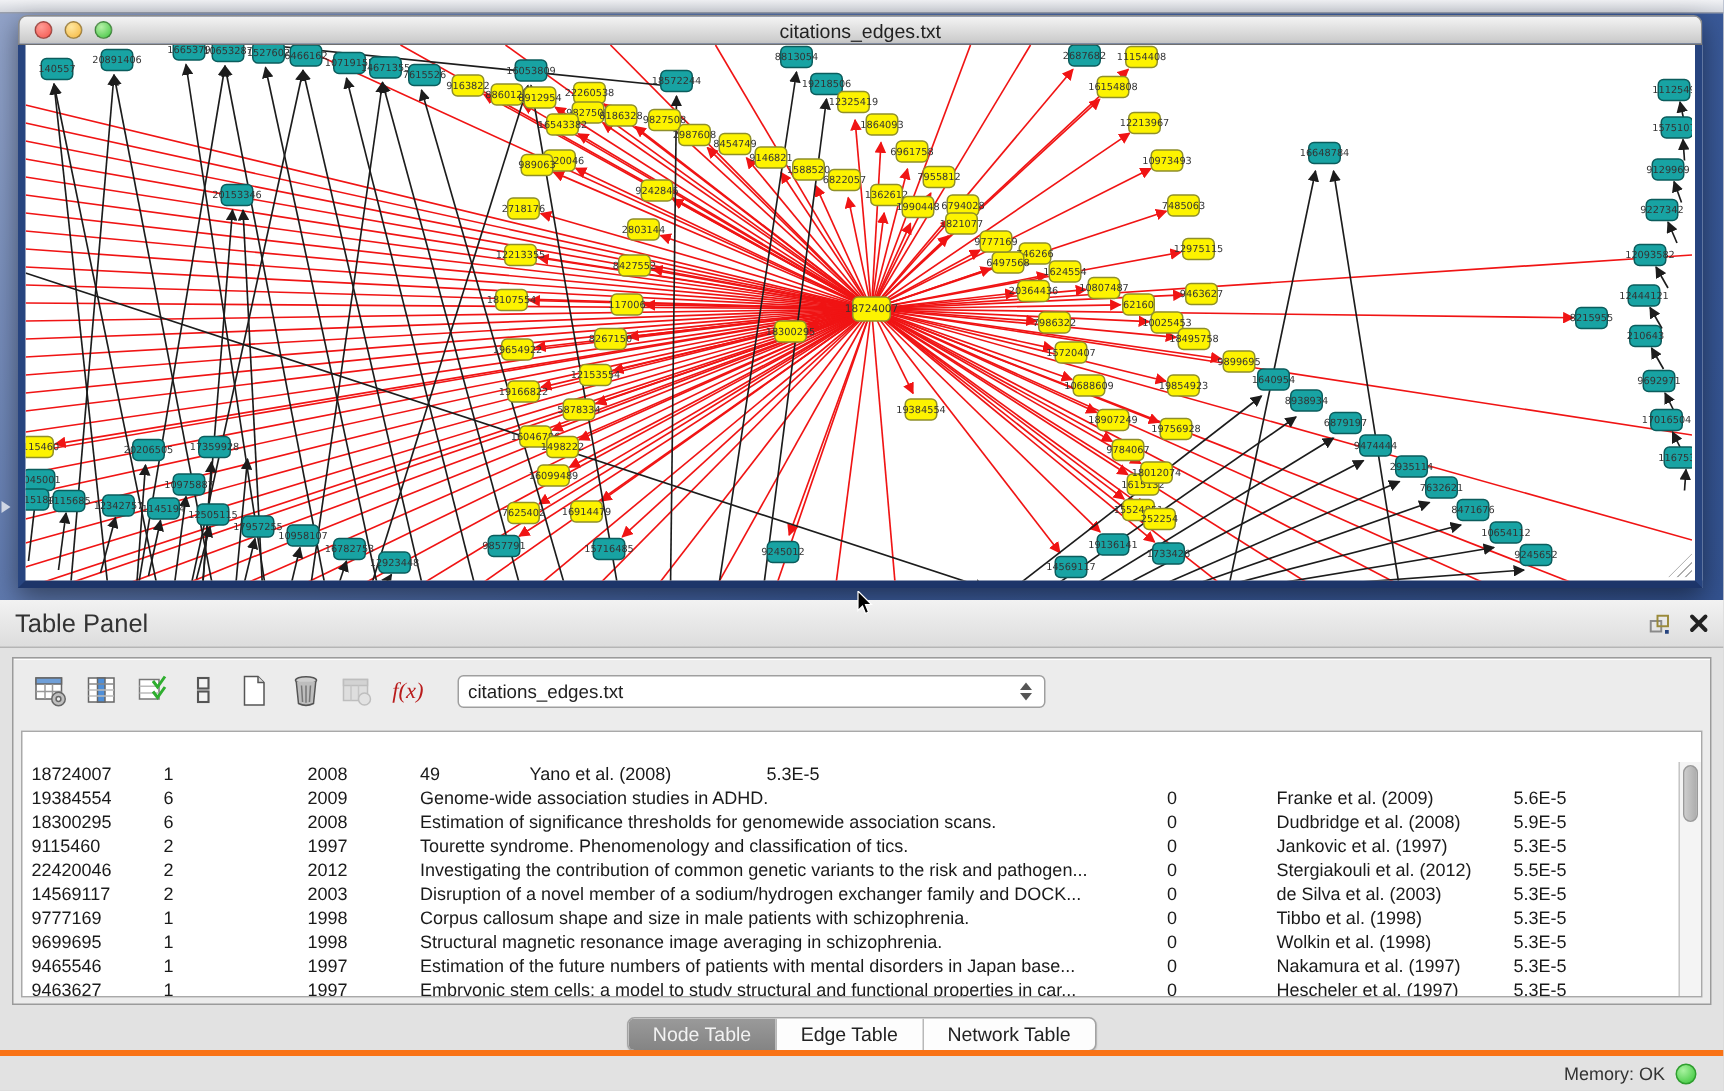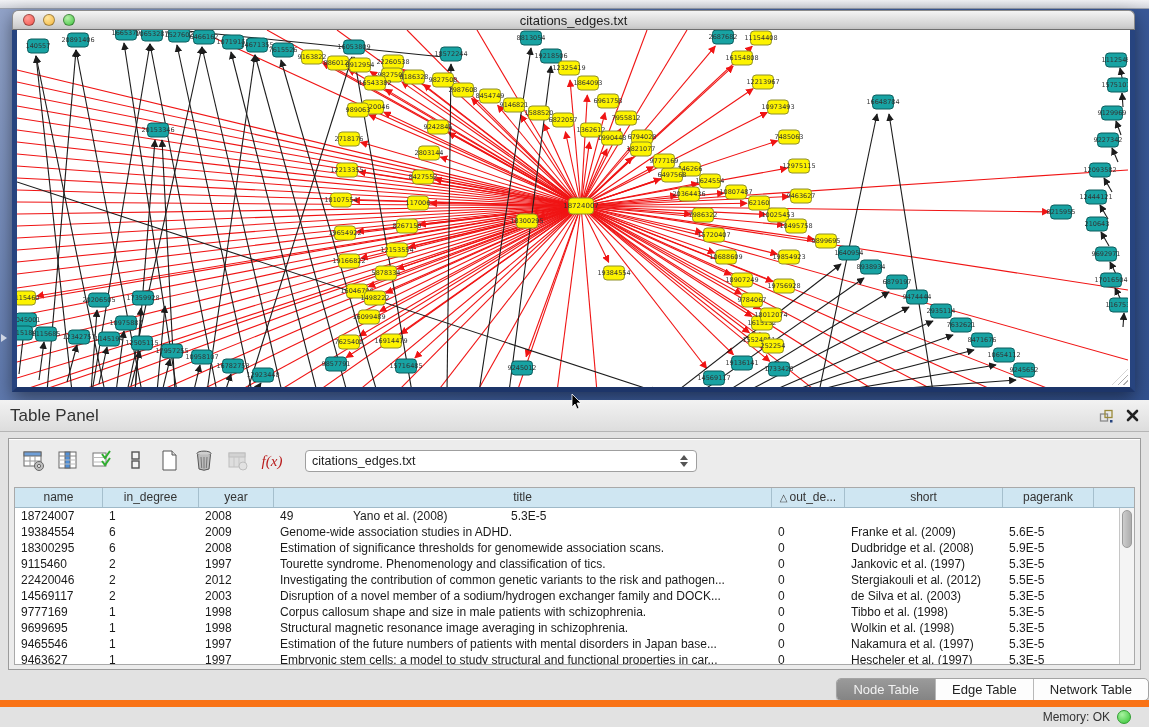--- a/index.html
+++ b/index.html
@@ -58,28 +58,28 @@
   .th { font-size:12px; color:#333; text-align:center; line-height:19px; border-right:1px solid #a5bfcd;
     white-space:nowrap; overflow:hidden; }
   .sortmark { font-size:10px; color:#444; margin-right:2px; }
   .tbody { position:absolute; left:0; right:15px; top:20px; bottom:0; overflow:hidden; }
   .tr { display:flex; height:16px; }
   .td { font-size:12px; color:#1a1a1a; padding:0 6px; white-space:nowrap; overflow:hidden; line-height:16px; }
   .vsb { position:absolute; right:0; top:20px; bottom:0; width:15px; background:#f4f4f4; border-left:1px solid #c6c6c6; }
   .vsb .thumb { position:absolute; left:2px; top:2px; width:10px; height:38px; border-radius:6px;
     background:linear-gradient(90deg,#cdcdcd,#adadad); border:1px solid #9a9a9a; }
 
-  .tabs { position:absolute; left:0; right:0; top:278px; display:flex; justify-content:flex-end; }
+  .tabs { position:absolute; left:0; right:0; top:278px; display:flex; justify-content:center; }
   .seg { display:flex; border:1px solid #a3a3a3; border-radius:5px; overflow:hidden; background:#fdfdfd;
     box-shadow:0 1px 1px rgba(0,0,0,.15); }
   .seg-item { font-size:13px; color:#222; padding:3px 16px; border-right:1px solid #b8b8b8; cursor:pointer; }
   .seg-item:last-child { border-right:none; }
   .seg-item.sel { background:linear-gradient(#9a9a9a,#848484); color:#f2f2f2; }
 
-  .statusbar { position:absolute; left:0; right:0; bottom:0; height:27px; border-top:7px solid #f97316;
+  .statusbar { position:absolute; left:0; right:0; bottom:0; height:27px; border-top:4px solid #f97316;
     background:#e2e2e2; display:flex; align-items:center; justify-content:flex-end; padding-right:18px; gap:7px; }
   .mem-label { font-size:12px; color:#333; }
   .mem-dot { width:14px; height:14px; border-radius:50%; border:1px solid #2f9e2f;
     background:radial-gradient(circle at 35% 30%, #a8f3a0,#35c335); }
 </style>
 </head>
 <body>
 
 <div class="desktop">
   <div class="topstrip"></div>
@@ -646,29 +646,20 @@
       <div class="combo">
         <span class="cv">citations_edges.txt</span>
         <span class="stepper">
             <i class="up"></i>
             <i class="dn"></i>
           </span>
       </div>
     </div>
 
     <div class="tbl">
-      <div class="thead" id="thead">
-          <div class="th" style="width: 88px;">name</div>
-          <div class="th" style="width: 96px;">in_degree</div>
-          <div class="th" style="width: 75px;">year</div>
-          <div class="th" style="width: 498px;">title</div>
-          <div class="th" style="width: 73px;"><span class="sortmark">△</span>out_de...</div>
-          <div class="th" style="width: 158px;">short</div>
-          <div class="th" style="width: 91px;">pagerank</div>
-        </div>
       <div class="tbody" id="tbody">
           <div class="tr">
             <div class="td" style="width: 88px;">18724007</div>
             <div class="td" style="width: 96px;">1</div>
             <div class="td" style="width: 75px;">2008</div>
             <div class="td" style="width: 73px;">49</div>
             <div class="td" style="width: 158px;">Yano et al. (2008)</div>
             <div class="td" style="width: 91px;">5.3E-5</div>
           </div>
           <div class="tr">

